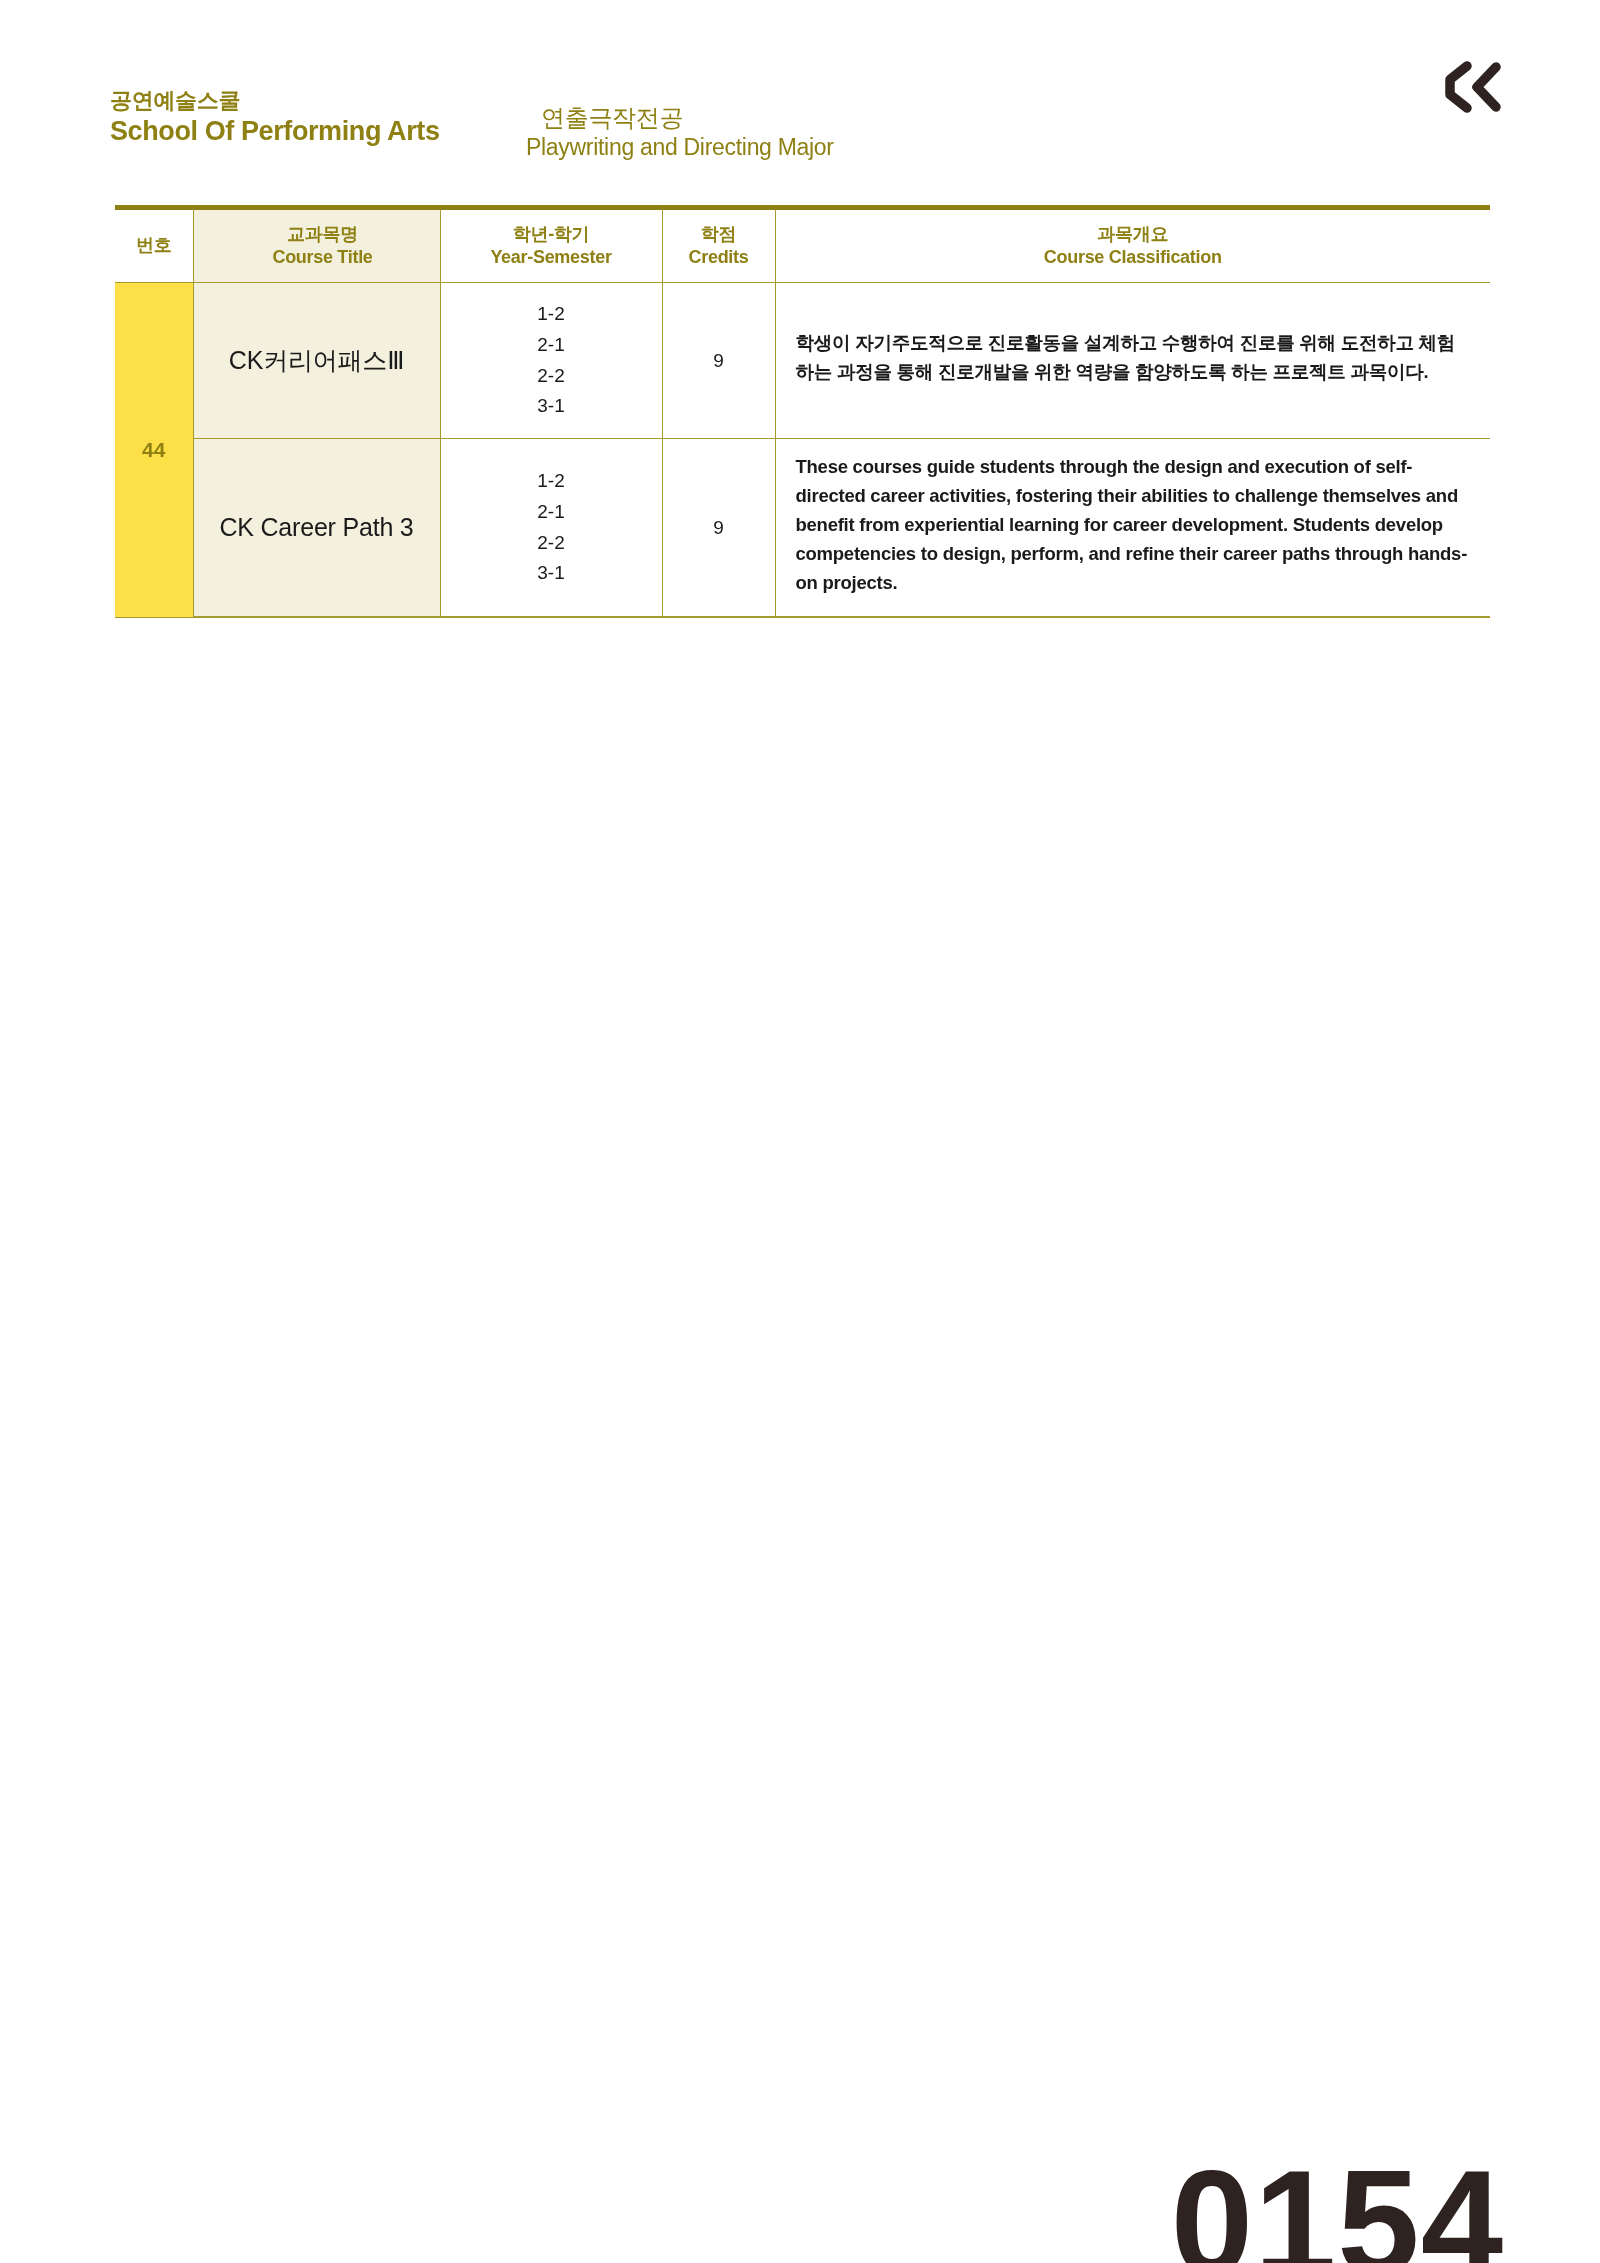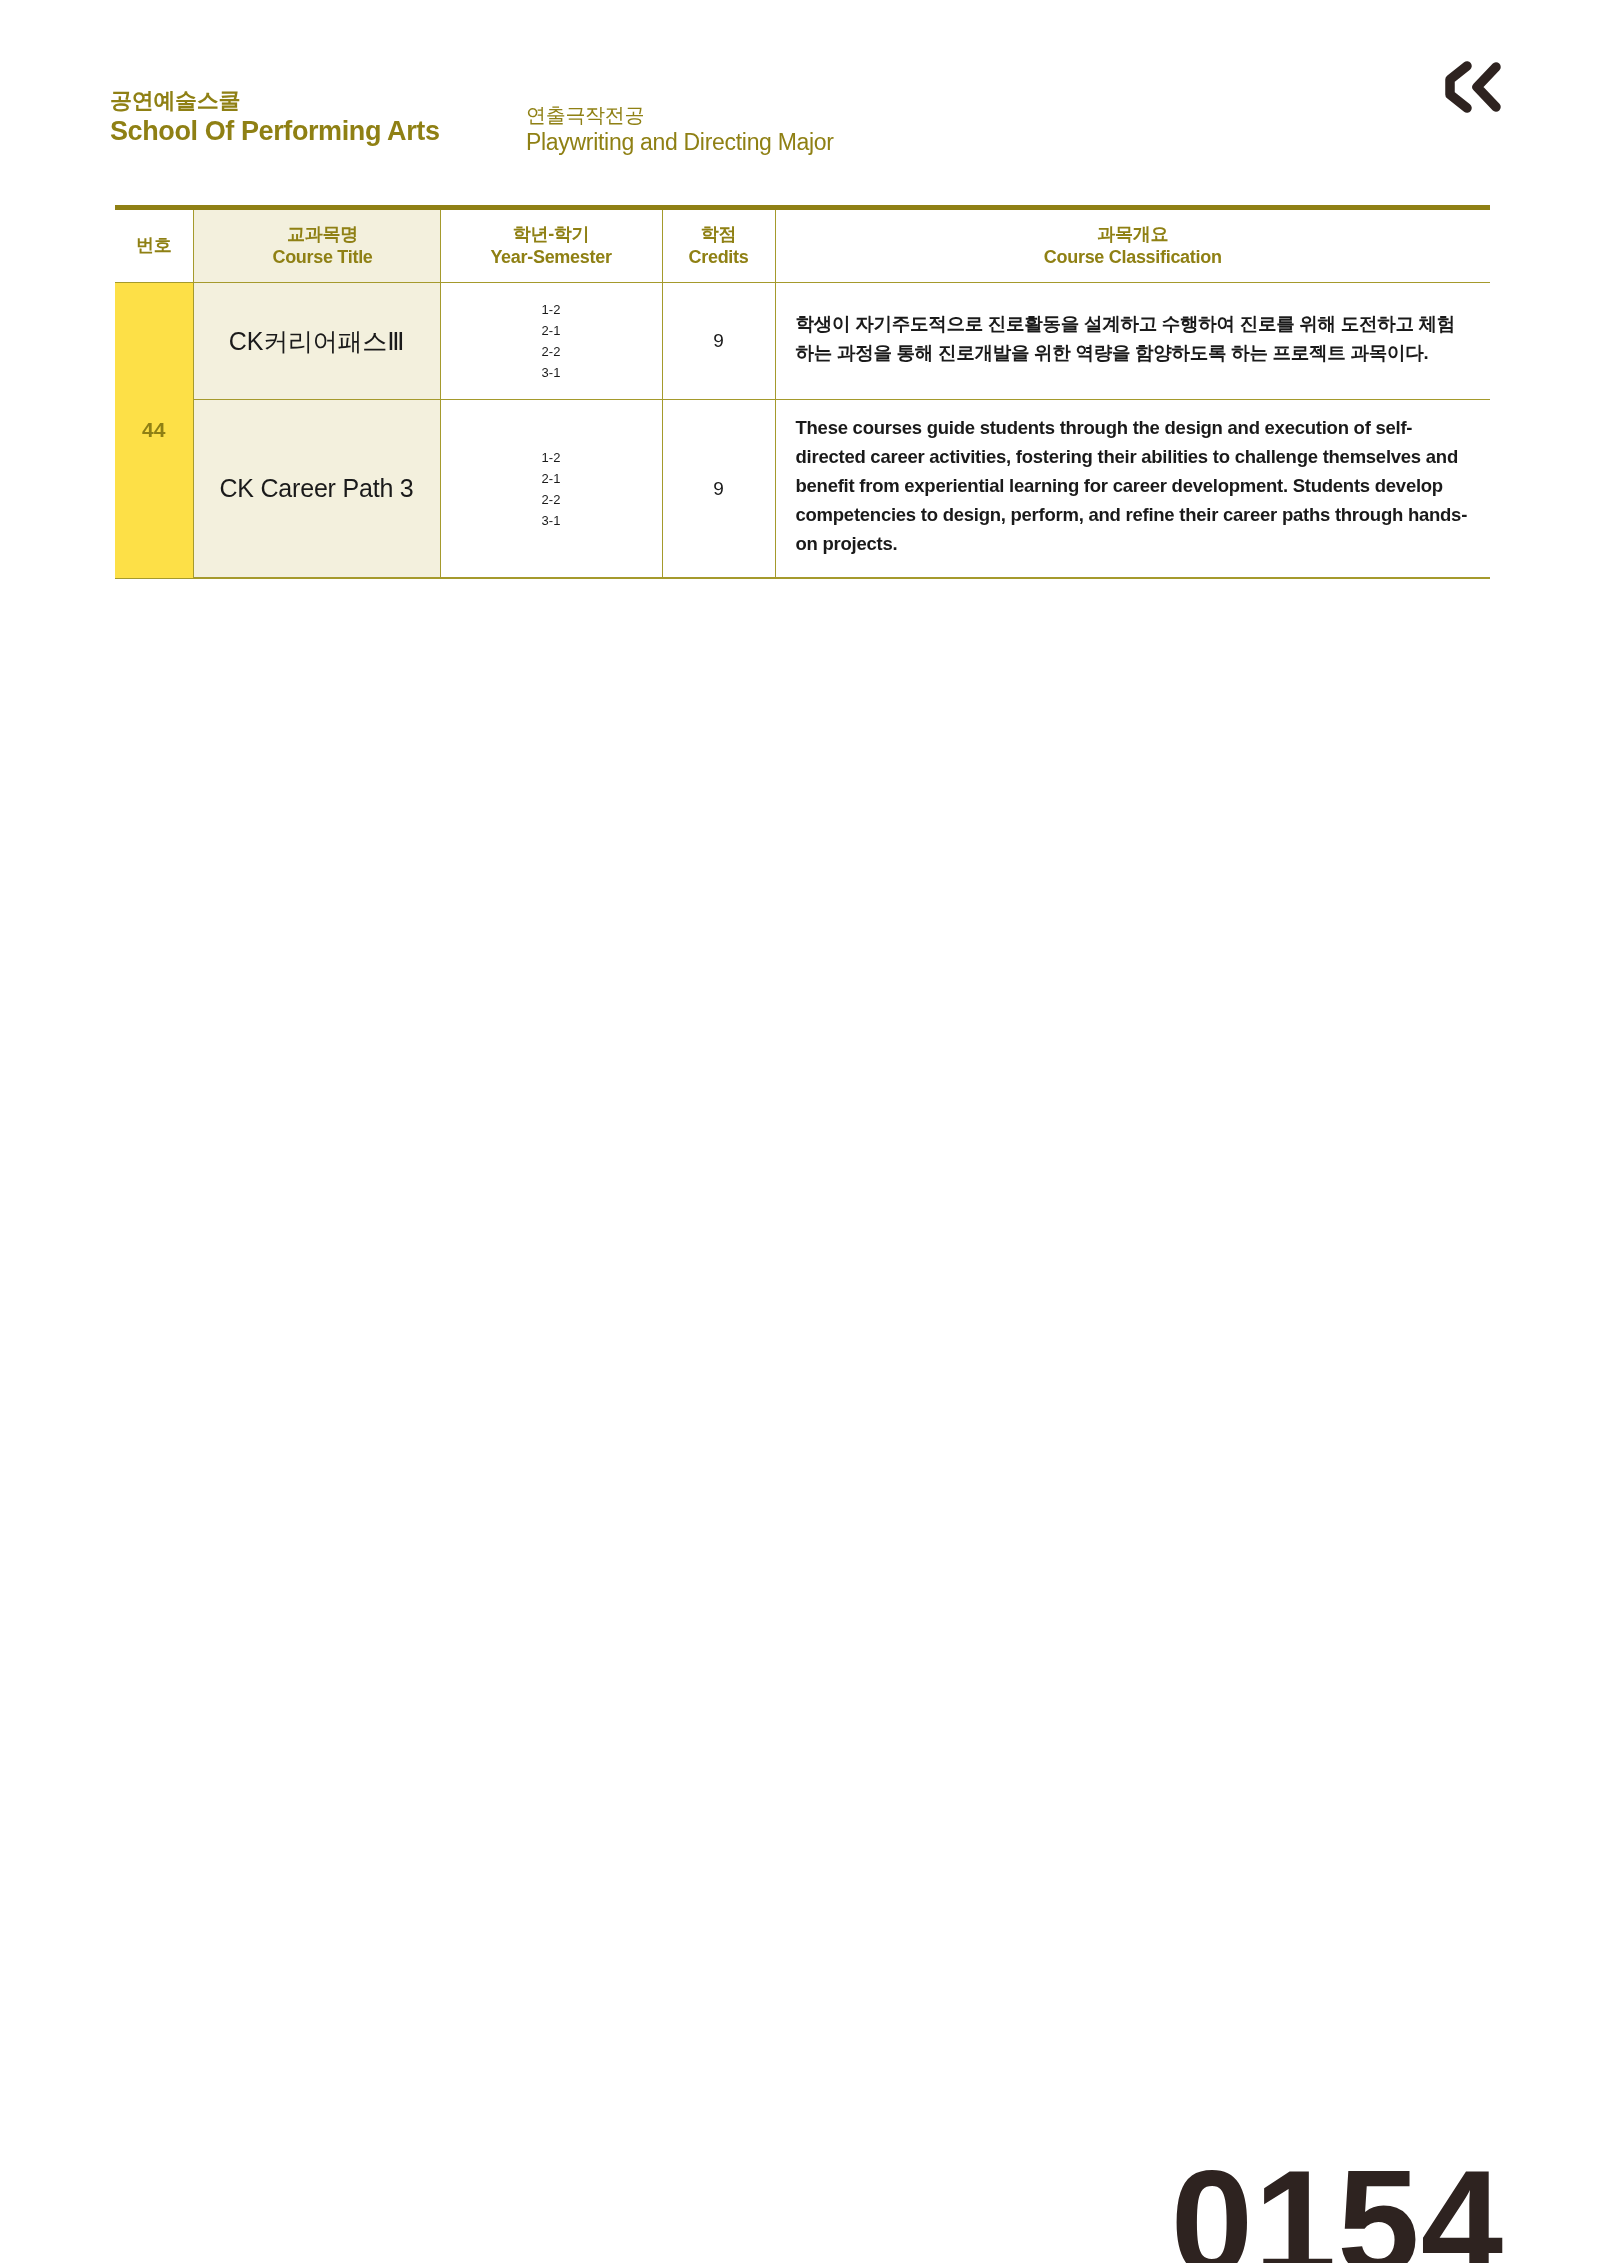--- a/index.html
+++ b/index.html
@@ -44,25 +44,26 @@
     letter-spacing: -0.4px;
     white-space: nowrap;
   }
   .major-block {
     position: absolute;
     left: 526px;
     top: 103px;
     line-height: 1.25;
   }
   .major-kr {
-    font-size: 20px;
+    font-size: 24px;
     font-weight: normal;
     color: #8f8014;
     letter-spacing: -0.3px;
     white-space: nowrap;
+    margin-left: 15px;
   }
   .major-en {
     font-size: 23px;
     font-weight: normal;
     color: #8f8014;
     letter-spacing: -0.3px;
     white-space: nowrap;
   }
 
   
@@ -147,21 +148,21 @@
   }
   #course-table tbody td.td-title {
     background: #f3f0dd;
     text-align: center;
     font-size: 25px;
     color: #1a1a1a;
     letter-spacing: -0.2px;
   }
   #course-table tbody td.td-sem {
     text-align: center;
-    font-size: 13px;
+    font-size: 19px;
     color: #1a1a1a;
     line-height: 1.62;
     padding: 16px 13px;
   }
   #course-table tbody td.td-cred {
     text-align: center;
     font-size: 19px;
     color: #1a1a1a;
   }
   #course-table tbody td.td-desc {

